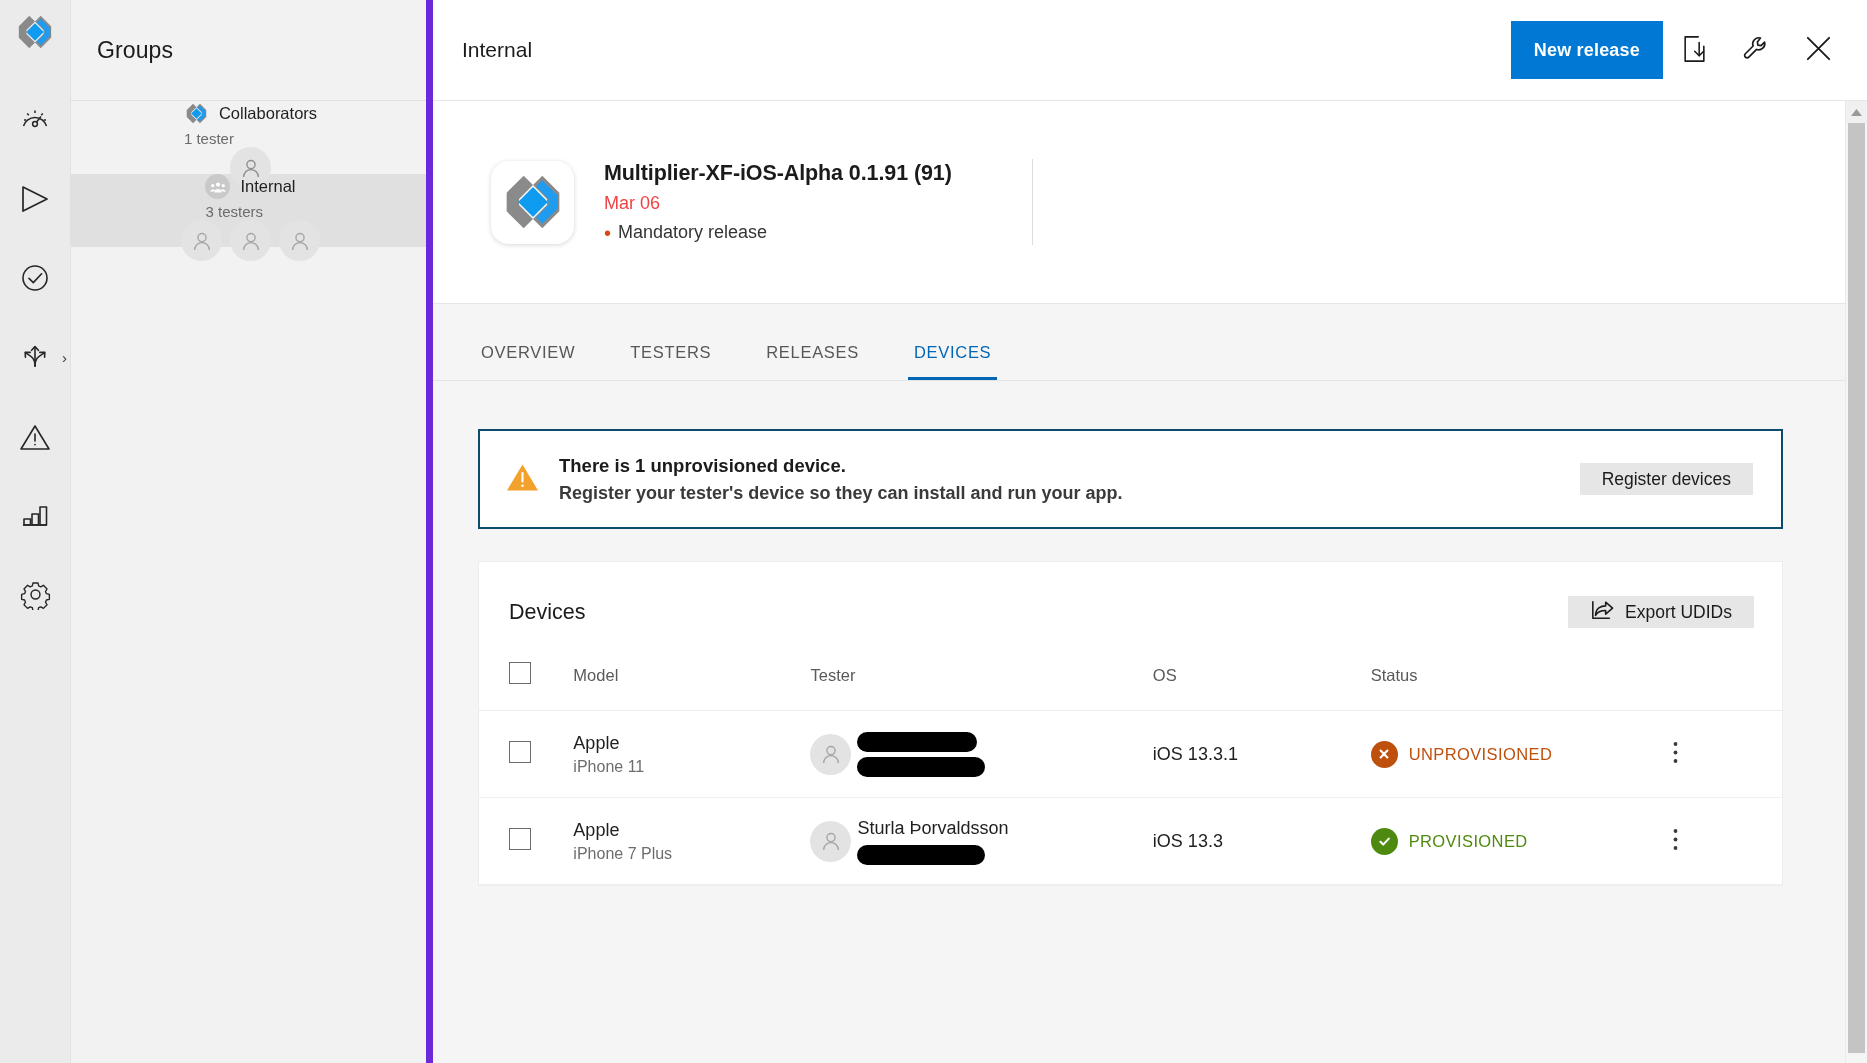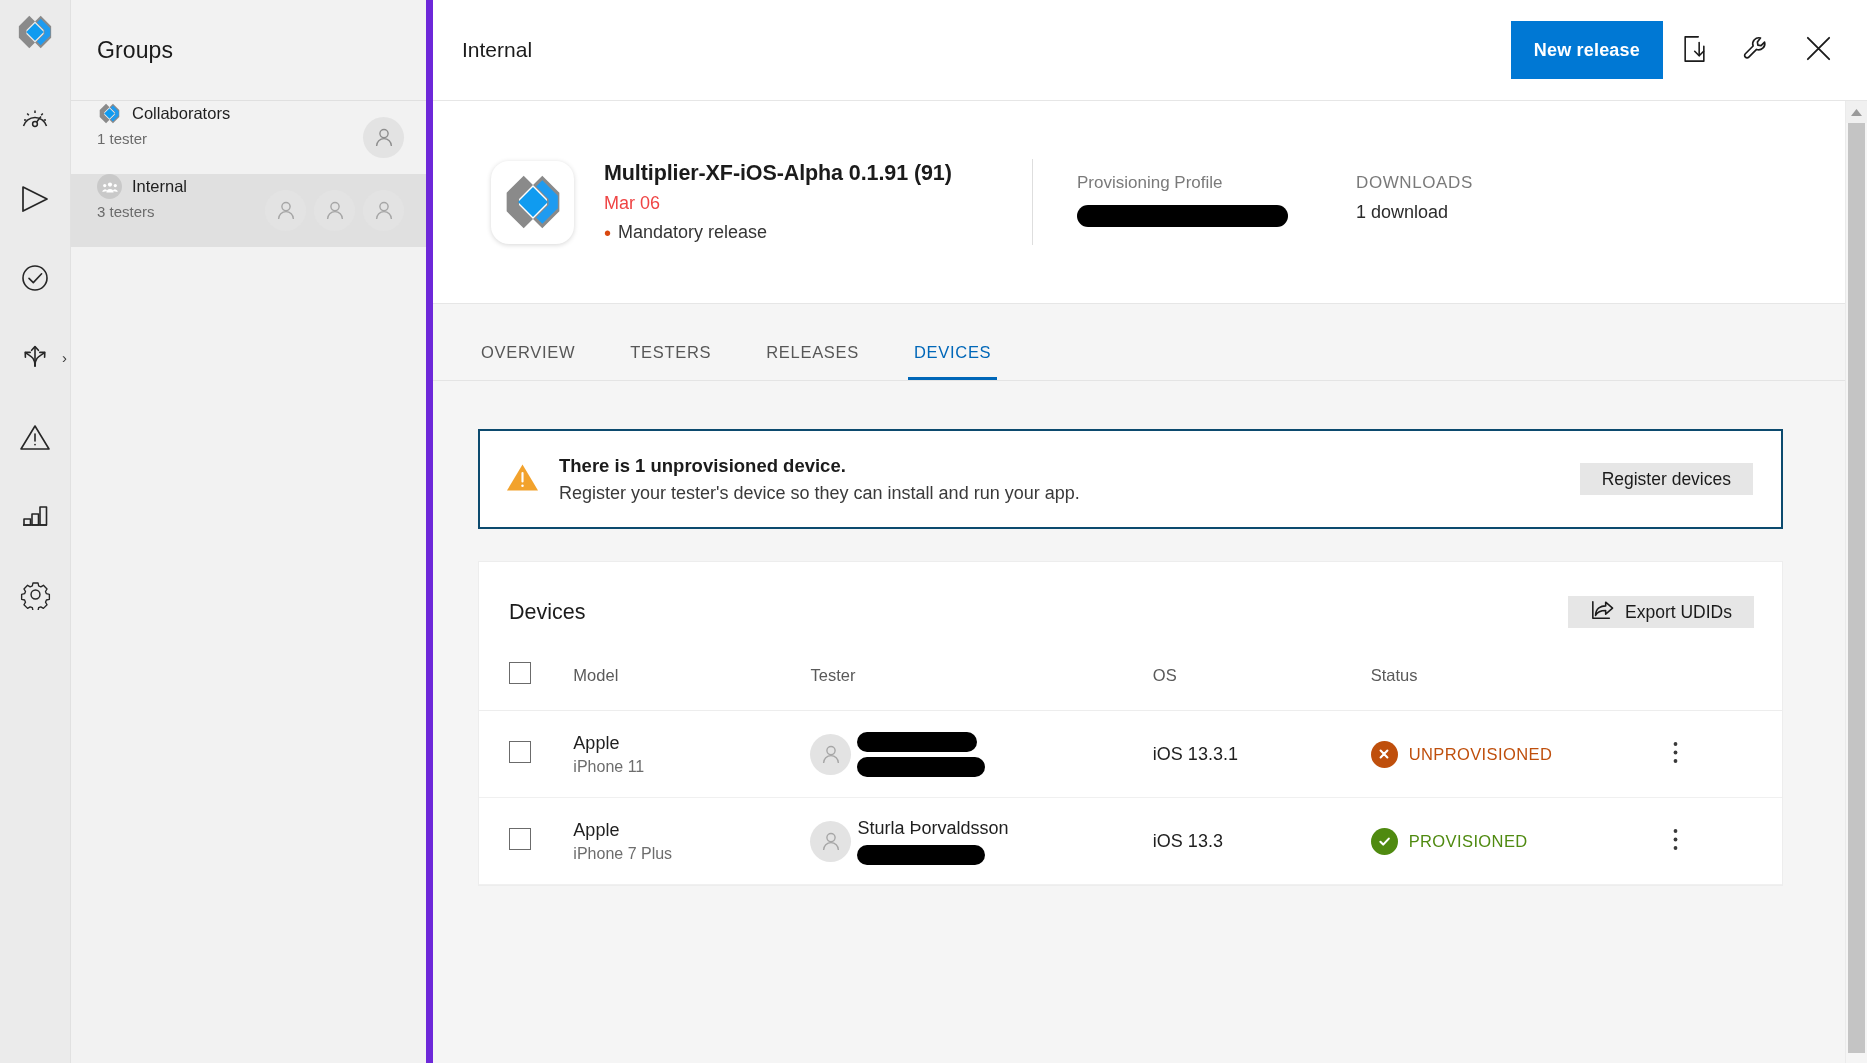--- a/index.html
+++ b/index.html
@@ -41,22 +41,23 @@
     border-right: 7px solid #6d28d9;
   }
   .groups-header {
     height: 101px; display: flex; align-items: center;
     padding-left: 26px;
     border-bottom: 1px solid #e0e0e0;
   }
   .groups-title { font-size: 23px; color: #1a1a1a; font-weight: 400; letter-spacing: .1px; }
   .group-row {
     height: 73px; padding: 0 22px 0 26px;
-    display: flex; cursor: pointer;
+    display: flex; align-items: center; cursor: pointer;
     border-bottom: 1px solid transparent;
+    flex-direction: column;
   }
   .group-row.selected { background: #e0e0e0; }
   .group-left { flex: 1 1 auto; min-width: 0; }
   .group-name-line { display: flex; align-items: center; gap: 10px; }
   .group-name { font-size: 16.5px; color: #1f1f1f; }
   .group-sub { font-size: 15px; color: #6b6b6b; margin-top: 4px; margin-left: 0; }
   .group-avatars { display: flex; align-items: center; gap: 8px; }
   .avatar {
     width: 41px; height: 41px; border-radius: 50%;
     background: #e3e3e3; display: flex; align-items: center; justify-content: center;
@@ -147,21 +148,21 @@
 
   
   .panel-area { padding: 48px 62px 0 45px; }
   .banner {
     background: #ffffff; height: 100px;
     display: flex; align-items: center; padding: 0 28px 0 26px;
     border: 2px solid #0c4a6e;
   }
   .banner-text { margin-left: 20px; flex: 1 1 auto; }
   .banner-title { font-size: 18.5px; color: #1b1b1b; font-weight: 600; }
-  .banner-sub { font-size: 18px; color: #3a3a3a; margin-top: 6px; }
+  .banner-sub { font-size: 18px; color: #3a3a3a; margin-top: 6px; font-weight: bold; }
   .btn-secondary {
     background: #e6e6e6; color: #1b1b1b; border: none;
     font-size: 17.5px; height: 32px; padding: 0 22px; cursor: pointer;
     font-family: inherit; display: inline-flex; align-items: center; gap: 11px;
   }
 
   
   .devices-panel { background: #ffffff; margin-top: 32px; border: 1px solid #ededed; }
   .devices-head {
     height: 100px; display: flex; align-items: center;
@@ -413,30 +414,20 @@
           </div>
           <div class="release-meta">
             <div class="release-name">Multiplier-XF-iOS-Alpha 0.1.91 (91)</div>
             <div class="release-date">Mar 06</div>
             <div class="release-mandatory">
               <span class="dot">•</span>
               <span>Mandatory release</span>
             </div>
           </div>
           <div class="release-divider"></div>
-          <div class="release-facts">
-            <div class="fact">
-              <div class="fact-label">Provisioning Profile</div>
-              <div class="redacted" style="width:211px"></div>
-            </div>
-            <div class="fact">
-              <div class="fact-label caps">DOWNLOADS</div>
-              <div class="fact-value">1 download</div>
-            </div>
-          </div>
         </div>
 
         <div class="tabs">
           <div class="tab">OVERVIEW</div>
           <div class="tab">TESTERS</div>
           <div class="tab">RELEASES</div>
           <div class="tab active">DEVICES</div>
         </div>
 
         <div class="panel-area">

